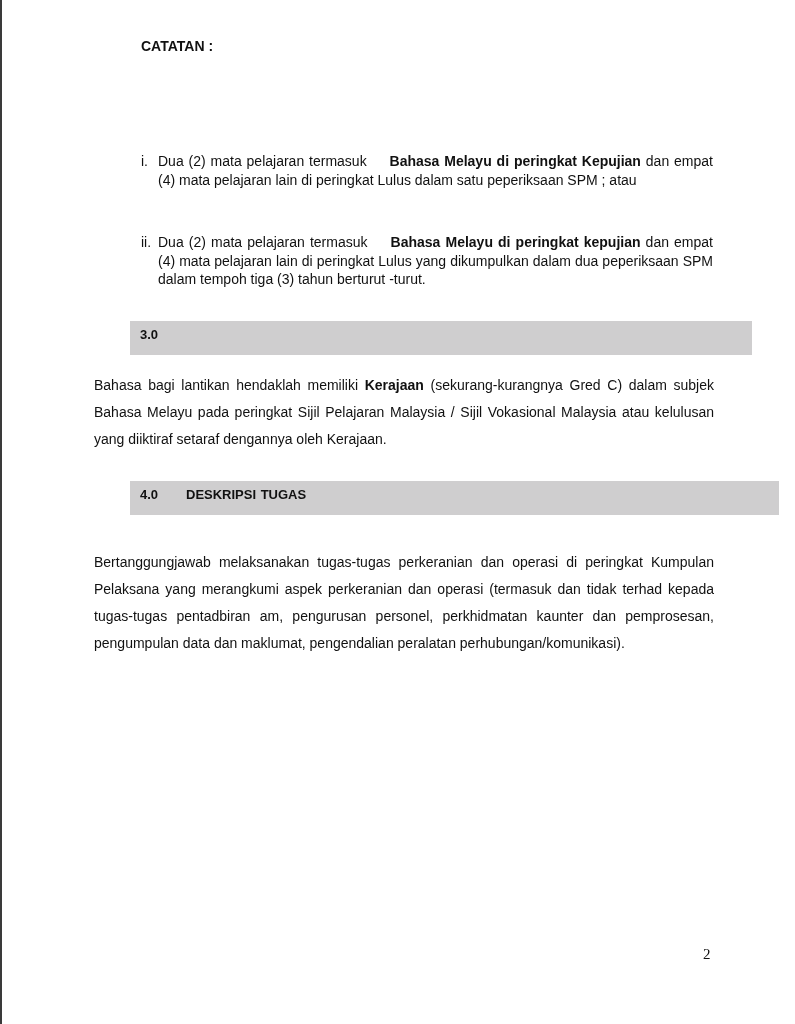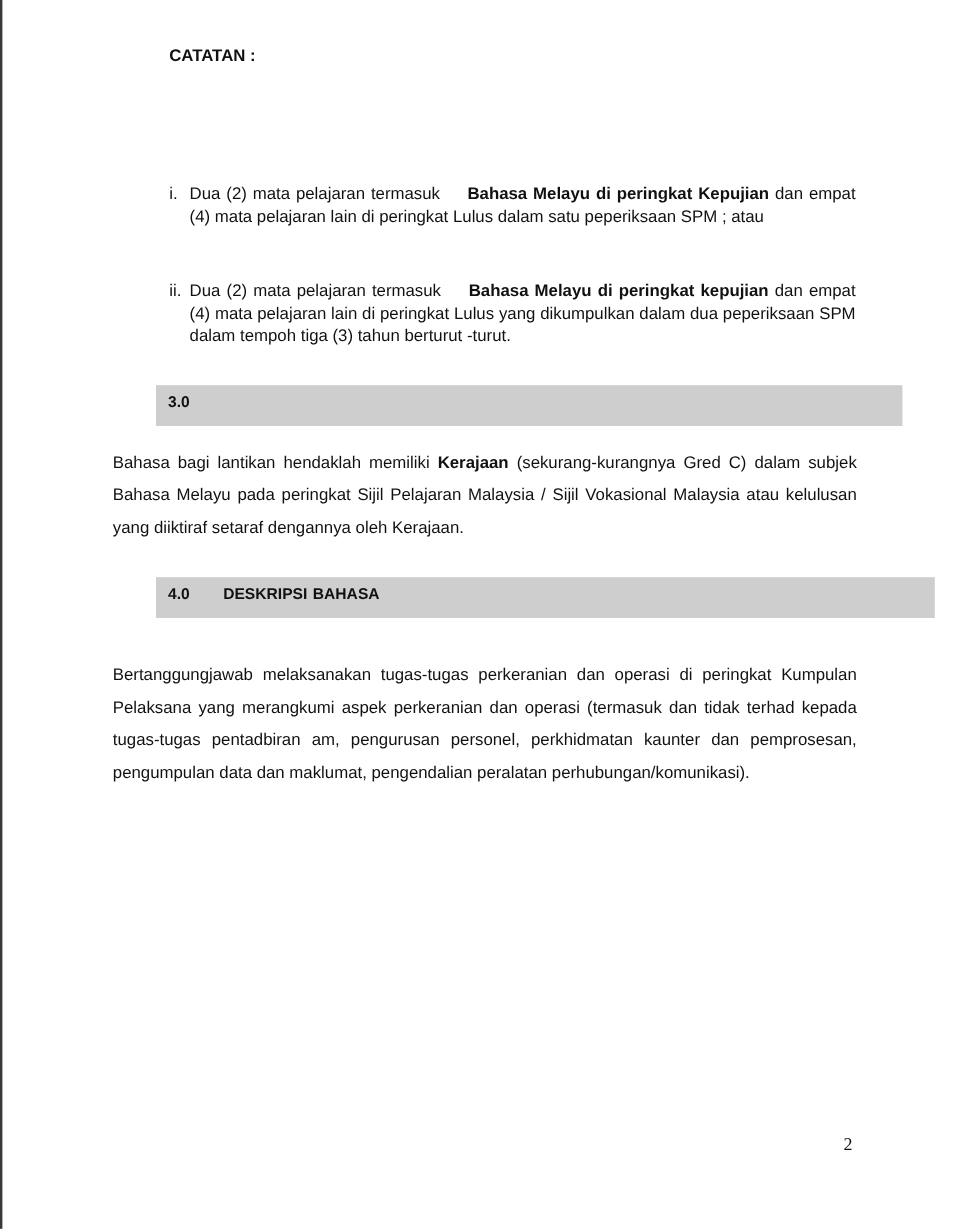--- a/index.html
+++ b/index.html
@@ -138,19 +138,19 @@
   </div>
 
   <div class="section-bar" id="section-3">
     <span class="num">3.0</span>
   </div>
 
   <div class="para" id="para-3"><span>Bahasa bagi lantikan hendaklah memiliki </span><b>Kerajaan</b><span> (sekurang-kurangnya Gred C) dalam subjek Bahasa Melayu pada peringkat Sijil Pelajaran Malaysia / Sijil Vokasional Malaysia atau kelulusan yang diiktiraf setaraf dengannya oleh Kerajaan.</span></div>
 
   <div class="section-bar" id="section-4">
     <span class="num">4.0</span>
-    <span class="title">DESKRIPSI BAHASA</span>
+    <span class="title">DESKRIPSI TUGAS</span>
   </div>
 
   <div class="para" id="para-4"> Bertanggungjawab melaksanakan tugas-tugas perkeranian dan operasi di peringkat Kumpulan Pelaksana yang merangkumi aspek perkeranian dan operasi (termasuk dan tidak terhad kepada tugas-tugas pentadbiran am, pengurusan personel, perkhidmatan kaunter dan pemprosesan, pengumpulan data dan maklumat, pengendalian peralatan perhubungan/komunikasi).</div>
 
   <div class="page-number">2</div>
 </div>
 
 </body></html>

